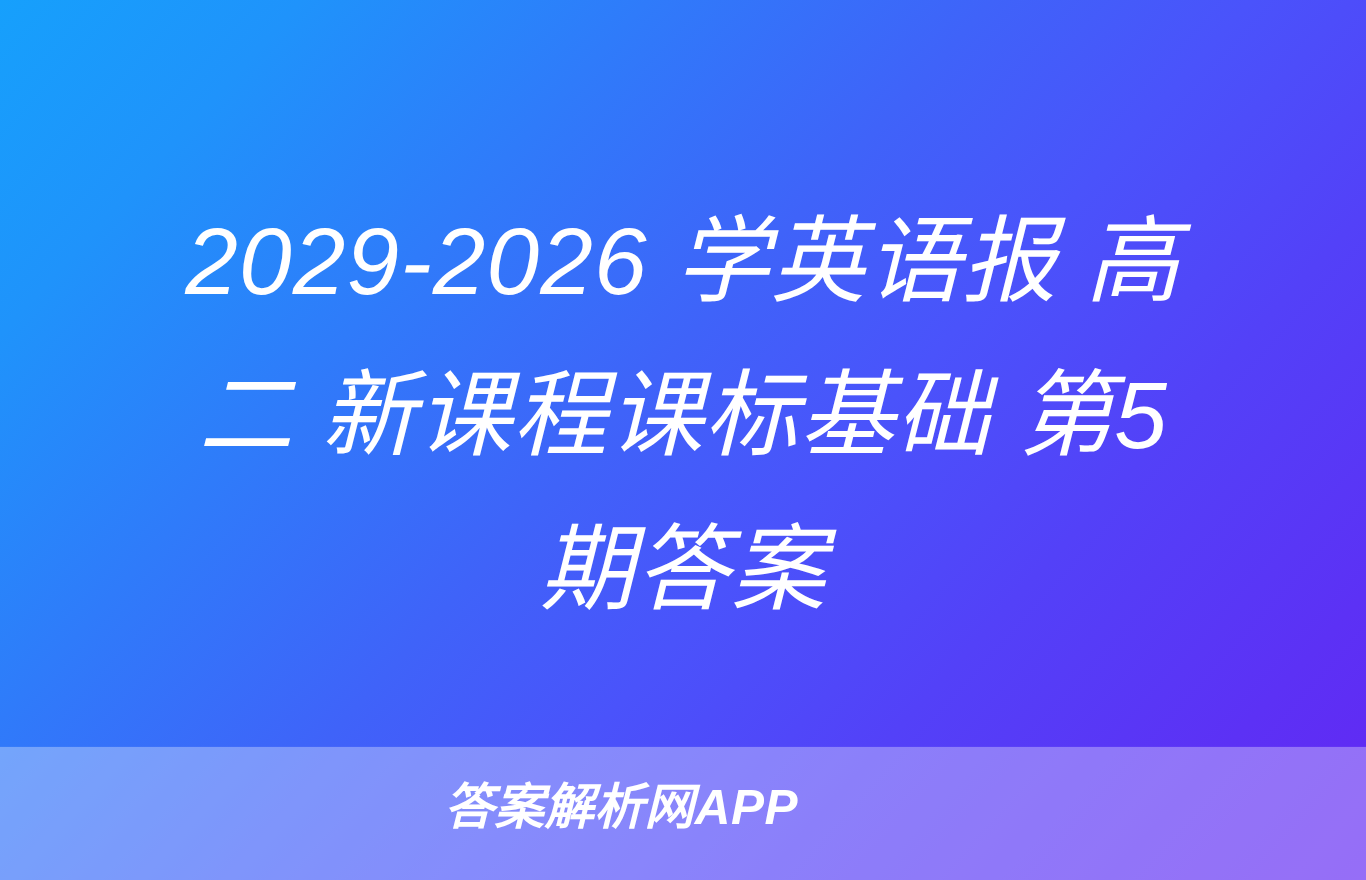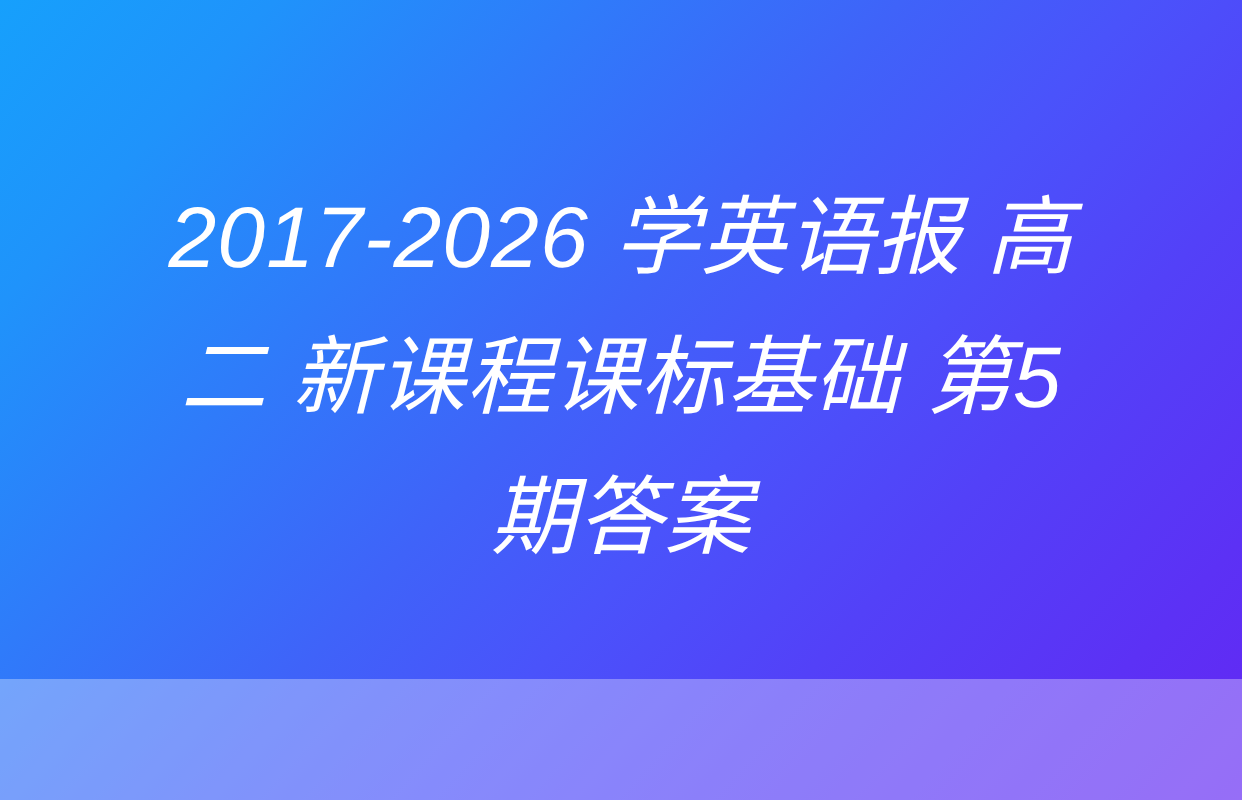--- a/index.html
+++ b/index.html
@@ -71,20 +71,21 @@
     font-style: italic;
     letter-spacing: 0.5px;
     white-space: nowrap;
   }
 </style>
 </head>
 <body>
 
 <div class="card">
 
-  <div class="headline">2017-2026 学英语报 高
+  <div class="headline">2029-2026 学英语报 高
 二 新课程课标基础 第5
 期答案</div>
 
   <div class="footer-band"></div>
 
+  <div class="footer-brand">答案解析网APP</div>
 
 </div>
 
 </body></html>

